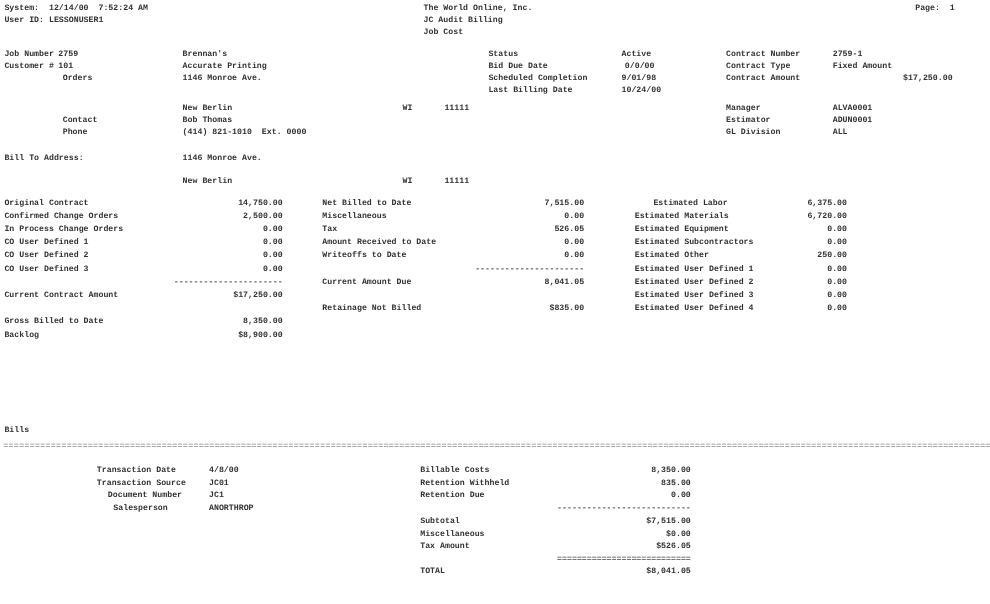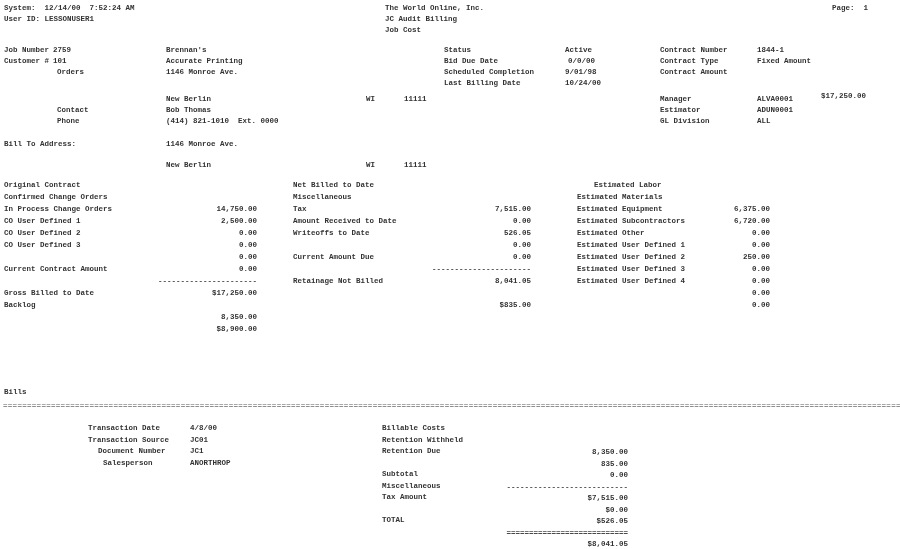--- a/index.html
+++ b/index.html
@@ -3,21 +3,21 @@
 <meta charset="utf-8">
 <style>
   html,body{margin:0;padding:0;}
   body{
     width:900px;height:549px;position:relative;overflow:hidden;
     background:#ffffff;
     font-family:"Liberation Mono","DejaVu Sans Mono",monospace;
     font-size:7.5px;font-weight:700;color:#333;
   }
   .t{position:absolute;white-space:pre;line-height:9px;}
-  .r{position:absolute;white-space:pre;line-height:9px;text-align:right;margin-top:24px;}
+  .r{position:absolute;white-space:pre;line-height:9px;text-align:right;}
   .sep{color:#4a4a4a;}
   .bigdiv{color:#8f8f8f;letter-spacing:0.3px;}
 </style>
 </head>
 <body>
 
 <div>
 
   <span class="t" style="left:4px;top:4px">System:  12/14/00  7:52:24 AM</span>
   <span class="t" style="left:4px;top:15px">User ID: LESSONUSER1</span>
@@ -45,21 +45,21 @@
   <span class="t" style="left:444px;top:46px">Status</span>
   <span class="t" style="left:565px;top:46px">Active</span>
   <span class="t" style="left:444px;top:57px">Bid Due Date</span>
   <span class="t" style="left:568px;top:57px">0/0/00</span>
   <span class="t" style="left:444px;top:68px">Scheduled Completion</span>
   <span class="t" style="left:565px;top:68px">9/01/98</span>
   <span class="t" style="left:444px;top:79px">Last Billing Date</span>
   <span class="t" style="left:565px;top:79px">10/24/00</span>
 
   <span class="t" style="left:660px;top:46px">Contract Number</span>
-  <span class="t" style="left:757px;top:46px">1844-1</span>
+  <span class="t" style="left:757px;top:46px">2759-1</span>
   <span class="t" style="left:660px;top:57px">Contract Type</span>
   <span class="t" style="left:757px;top:57px">Fixed Amount</span>
   <span class="t" style="left:660px;top:68px">Contract Amount</span>
   <span class="r" style="left:730px;top:68px;width:136px">$17,250.00</span>
   <span class="t" style="left:660px;top:95px">Manager</span>
   <span class="t" style="left:757px;top:95px">ALVA0001</span>
   <span class="t" style="left:660px;top:106px">Estimator</span>
   <span class="t" style="left:757px;top:106px">ADUN0001</span>
   <span class="t" style="left:660px;top:117px">GL Division</span>
   <span class="t" style="left:757px;top:117px">ALL</span>

